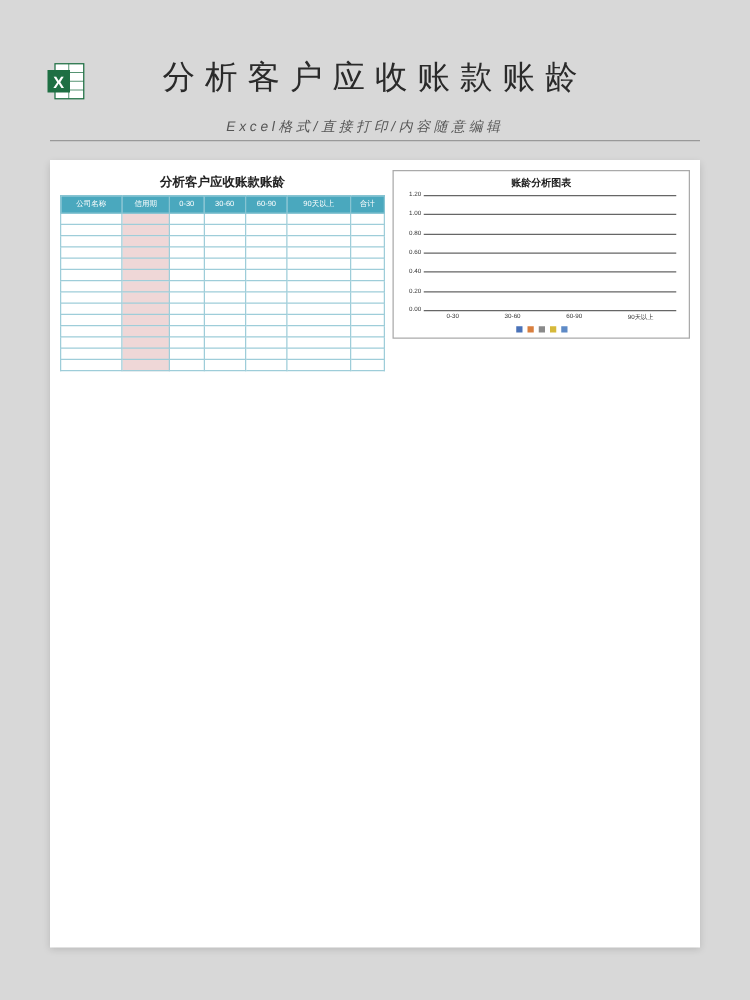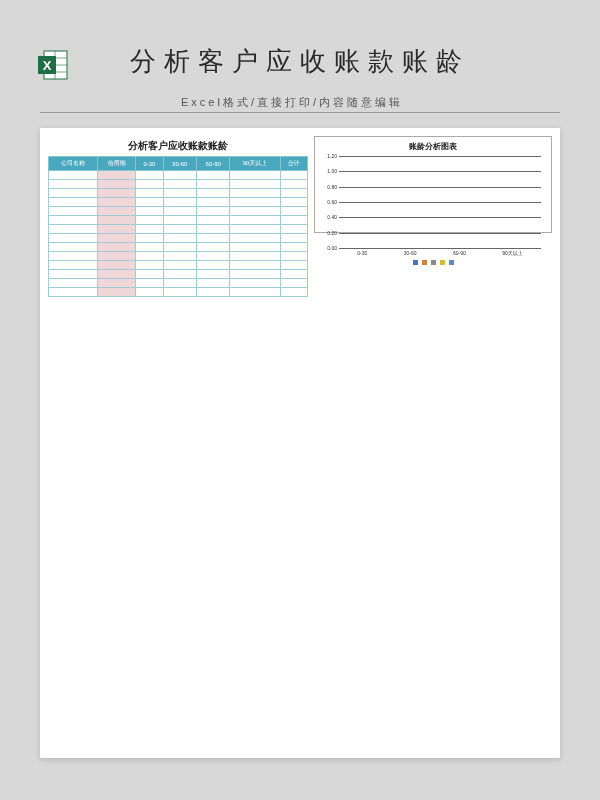--- a/index.html
+++ b/index.html
@@ -28,20 +28,21 @@
     letter-spacing: 8px;
     color: #2a2a2a;
     font-weight: 400;
   }
   .subtitle-wrap {
     position: absolute;
     top: 92px;
     left: 0;
     right: 16px;
     text-align: center;
+    font-style: italic;
   }
   .subtitle {
     font-size: 11px;
     color: #555;
     letter-spacing: 3px;
   }
   .divider {
     position: absolute;
     top: 112px;
     left: 40px;
@@ -87,21 +88,21 @@
   table.aging td {
     border: 1px solid #9ecdd9;
     height: 9px;
     background: #fff;
   }
   table.aging td.credit { background: #efd7d7; }
   .chart-side {
     width: 238px;
     border: 1px solid #aaa;
     background: #fff;
-    height: 97px;
+    height: 135px;
     position: relative;
     padding: 4px 6px 2px 6px;
   }
   .chart-title {
     text-align: center;
     font-size: 8px;
     font-weight: 700;
     color: #222;
     margin-bottom: 4px;
   }

